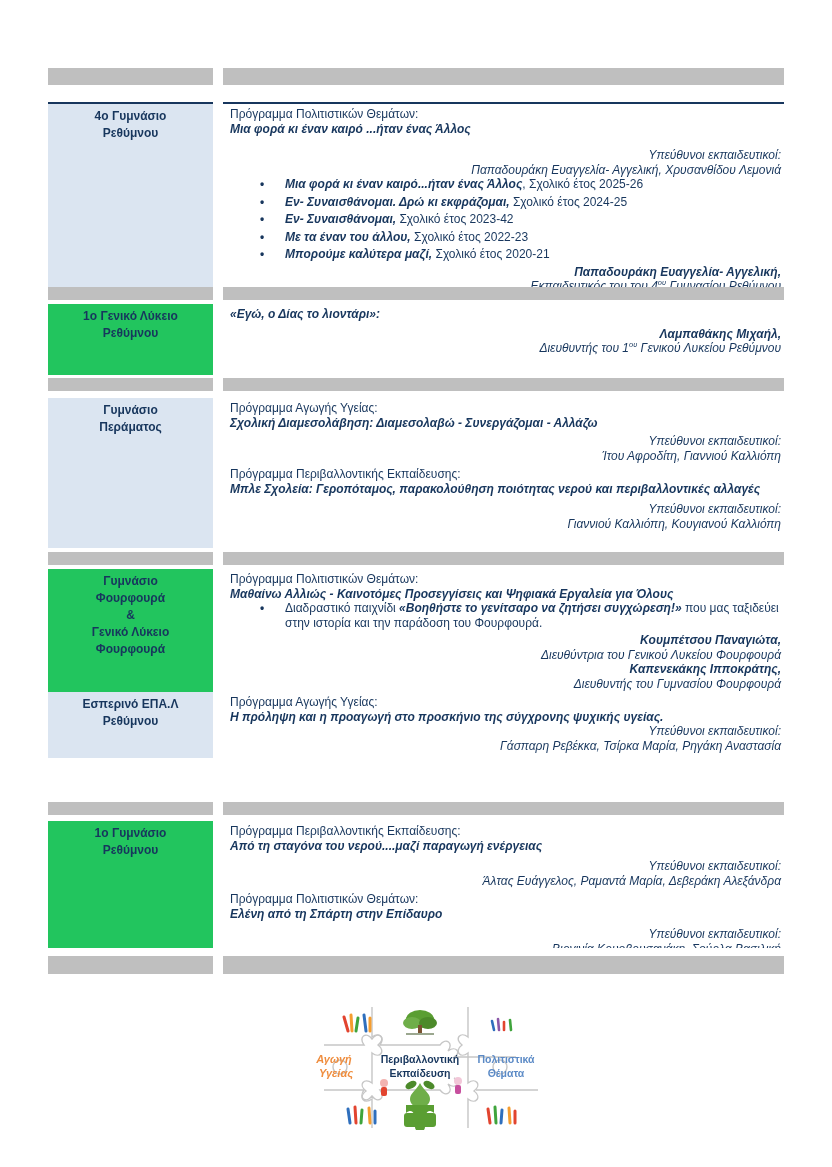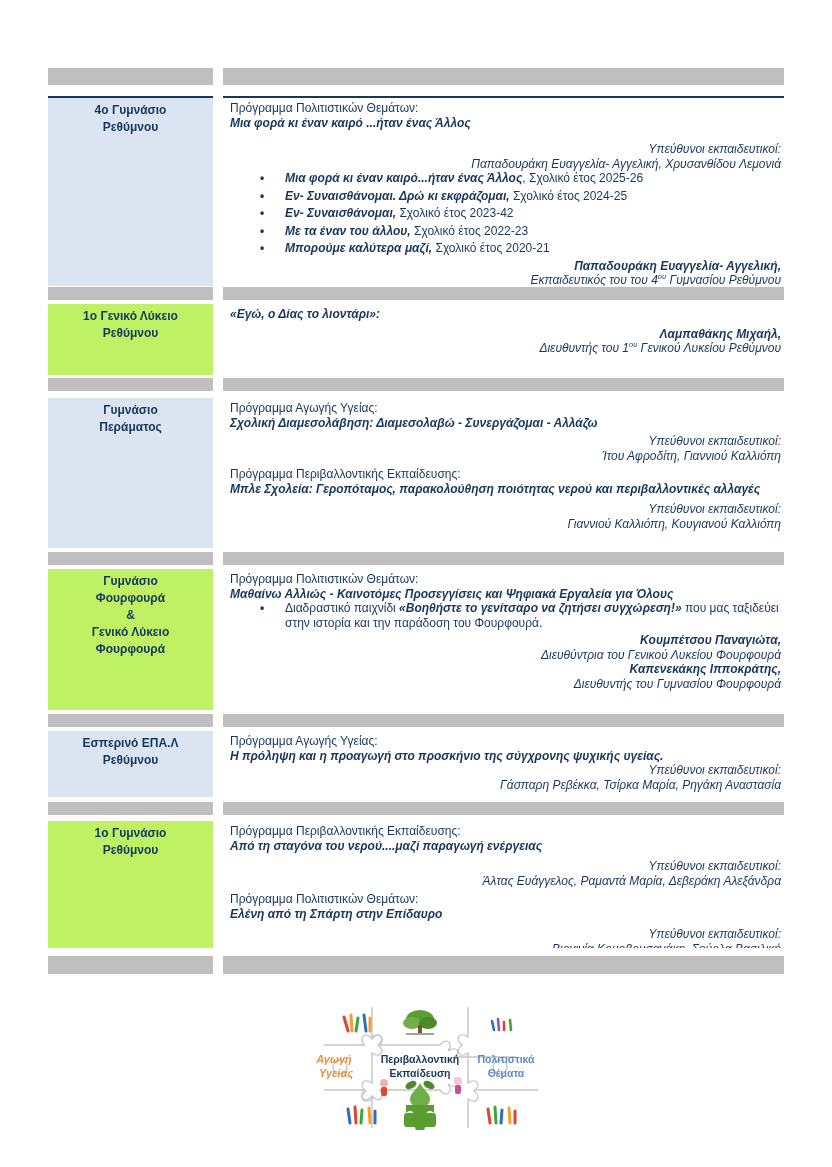--- a/index.html
+++ b/index.html
@@ -15,21 +15,21 @@
   .sep .seg-left{width:165px;background:#bfbfbf;}
   .sep .seg-gap{width:10px;background:#ffffff;}
   .sep .seg-right{flex:1;background:#bfbfbf;}
   
   .row{display:flex;left:48px;width:736px;align-items:stretch;}
   .cell-school{
     width:165px;box-sizing:border-box;text-align:center;
     font-weight:bold;font-size:12px;line-height:17px;padding-top:4px;
   }
   .cell-school.blue{background:#dbe5f1;}
-  .cell-school.green{background:#bef264;}
+  .cell-school.green{background:#22c55e;}
   .gutter{width:10px;background:#ffffff;}
   .cell-content{
     flex:1;box-sizing:border-box;background:#ffffff;overflow:hidden;
     font-size:12px;line-height:14.5px;padding:3px 3px 0 7px;
   }
   .row--first .cell-school,.row--first .cell-content{border-top:2px solid #17365d;}
   .row--first{}
   .block{min-height:14.5px;}
   .al-l{text-align:left;}
   .al-r{text-align:right;}
@@ -48,21 +48,21 @@
 <body>
 
 <div class="page">
 
   <div id="table-root">
       <div class="abs sep" style="top: 68px; height: 17px;">
         <div class="seg-left"></div>
         <div class="seg-gap"></div>
         <div class="seg-right"></div>
       </div>
-      <div class="abs row row--first" style="top: 96px; height: 190px;">
+      <div class="abs row row--first" style="top: 102px; height: 190px;">
         <div class="cell-school blue">
           <div>4ο Γυμνάσιο</div>
           <div>Ρεθύμνου</div>
         </div>
         <div class="gutter"></div>
         <div class="cell-content">
           <div class="block al-l"><span>Πρόγραμμα Πολιτιστικών Θεμάτων:</span></div>
           <div class="block al-l"><span class="b">Μια φορά κι έναν καιρό ...ήταν ένας Άλλος</span></div>
           <div class="spacer" style="height: 12px;"></div>
           <div class="block al-r"><span class="i">Υπεύθυνοι εκπαιδευτικοί:</span></div>
@@ -159,21 +159,21 @@
           <div class="block al-r"><span class="i">Διευθύντρια του Γενικού Λυκείου Φουρφουρά</span></div>
           <div class="block al-r"><span class="b i">Καπενεκάκης Ιπποκράτης,</span></div>
           <div class="block al-r"><span class="i">Διευθυντής του Γυμνασίου Φουρφουρά</span></div>
         </div>
       </div>
       <div class="abs sep" style="top: 714px; height: 13px;">
         <div class="seg-left"></div>
         <div class="seg-gap"></div>
         <div class="seg-right"></div>
       </div>
-      <div class="abs row" style="top: 731px; height: 66px;">
+      <div class="abs row" style="top: 692px; height: 66px;">
         <div class="cell-school blue">
           <div>Εσπερινό ΕΠΑ.Λ</div>
           <div>Ρεθύμνου</div>
         </div>
         <div class="gutter"></div>
         <div class="cell-content">
           <div class="block al-l"><span>Πρόγραμμα Αγωγής Υγείας:</span></div>
           <div class="block al-l"><span class="b">Η πρόληψη και η προαγωγή στο προσκήνιο της σύγχρονης ψυχικής υγείας.</span></div>
           <div class="block al-r"><span class="i">Υπεύθυνοι εκπαιδευτικοί:</span></div>
           <div class="block al-r"><span class="i">Γάσπαρη Ρεβέκκα, Τσίρκα Μαρία, Ρηγάκη Αναστασία</span></div>

